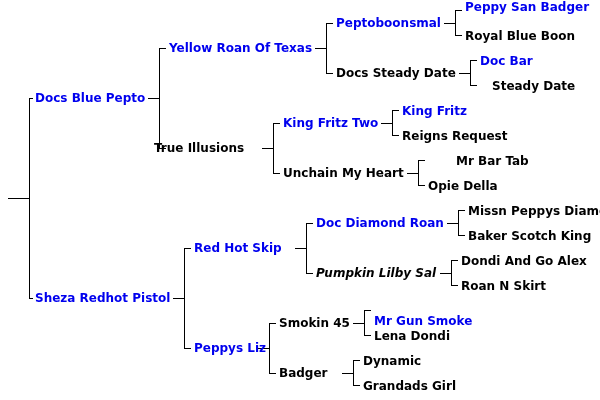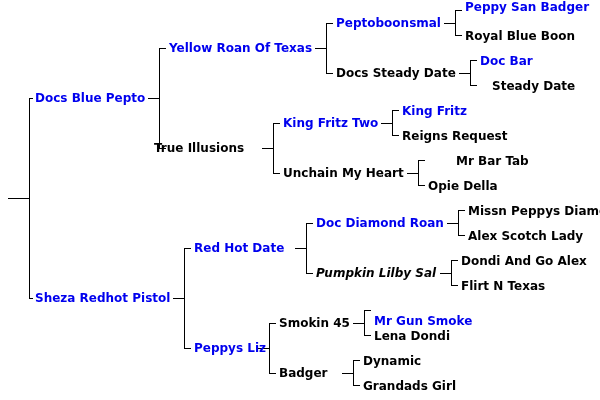--- a/index.html
+++ b/index.html
@@ -99,27 +99,27 @@
       <span class="node link" style="left: 480px; top: 60.5px;">Doc Bar</span>
       <span class="node plain" style="left: 480px; top: 85.5px; margin-left: 12px;">Steady Date</span>
       <span class="node plain" style="left: 154px; top: 148px;">True Illusions</span>
       <span class="node link" style="left: 283px; top: 123px;">King Fritz Two</span>
       <span class="node link" style="left: 402px; top: 110.5px;">King Fritz</span>
       <span class="node plain" style="left: 402px; top: 135.5px;">Reigns Request</span>
       <span class="node plain" style="left: 283px; top: 173px;">Unchain My Heart</span>
       <span class="node plain" style="left: 428px; top: 160.5px; margin-left: 28px;">Mr Bar Tab</span>
       <span class="node plain" style="left: 428px; top: 185.5px;">Opie Della</span>
       <span class="node link" style="left: 35px; top: 298px;">Sheza Redhot Pistol</span>
-      <span class="node link" style="left: 194px; top: 248px;">Red Hot Date</span>
+      <span class="node link" style="left: 194px; top: 248px;">Red Hot Skip</span>
       <span class="node link" style="left: 316px; top: 223px;">Doc Diamond Roan</span>
       <span class="node plain" style="left: 468px; top: 210.5px;">Missn Peppys Diamond</span>
-      <span class="node plain" style="left: 468px; top: 235.5px;">Alex Scotch Lady</span>
+      <span class="node plain" style="left: 468px; top: 235.5px;">Baker Scotch King</span>
       <span class="node plain" style="left: 316px; top: 273px; font-style: italic;">Pumpkin Lilby Sal</span>
       <span class="node plain" style="left: 461px; top: 260.5px;">Dondi And Go Alex</span>
-      <span class="node plain" style="left: 461px; top: 285.5px;">Flirt N Texas</span>
+      <span class="node plain" style="left: 461px; top: 285.5px;">Roan N Skirt</span>
       <span class="node link" style="left: 194px; top: 348px;">Peppys Liz</span>
       <span class="node plain" style="left: 279px; top: 323px;">Smokin 45</span>
       <span class="node link" style="left: 374px; top: 321px;">Mr Gun Smoke</span>
       <span class="node plain" style="left: 374px; top: 335.5px;">Lena Dondi</span>
       <span class="node plain" style="left: 279px; top: 373px;">Badger</span>
       <span class="node plain" style="left: 363px; top: 360.5px;">Dynamic</span>
       <span class="node plain" style="left: 363px; top: 385.5px;">Grandads Girl</span>
     </div>
 </div>
 

